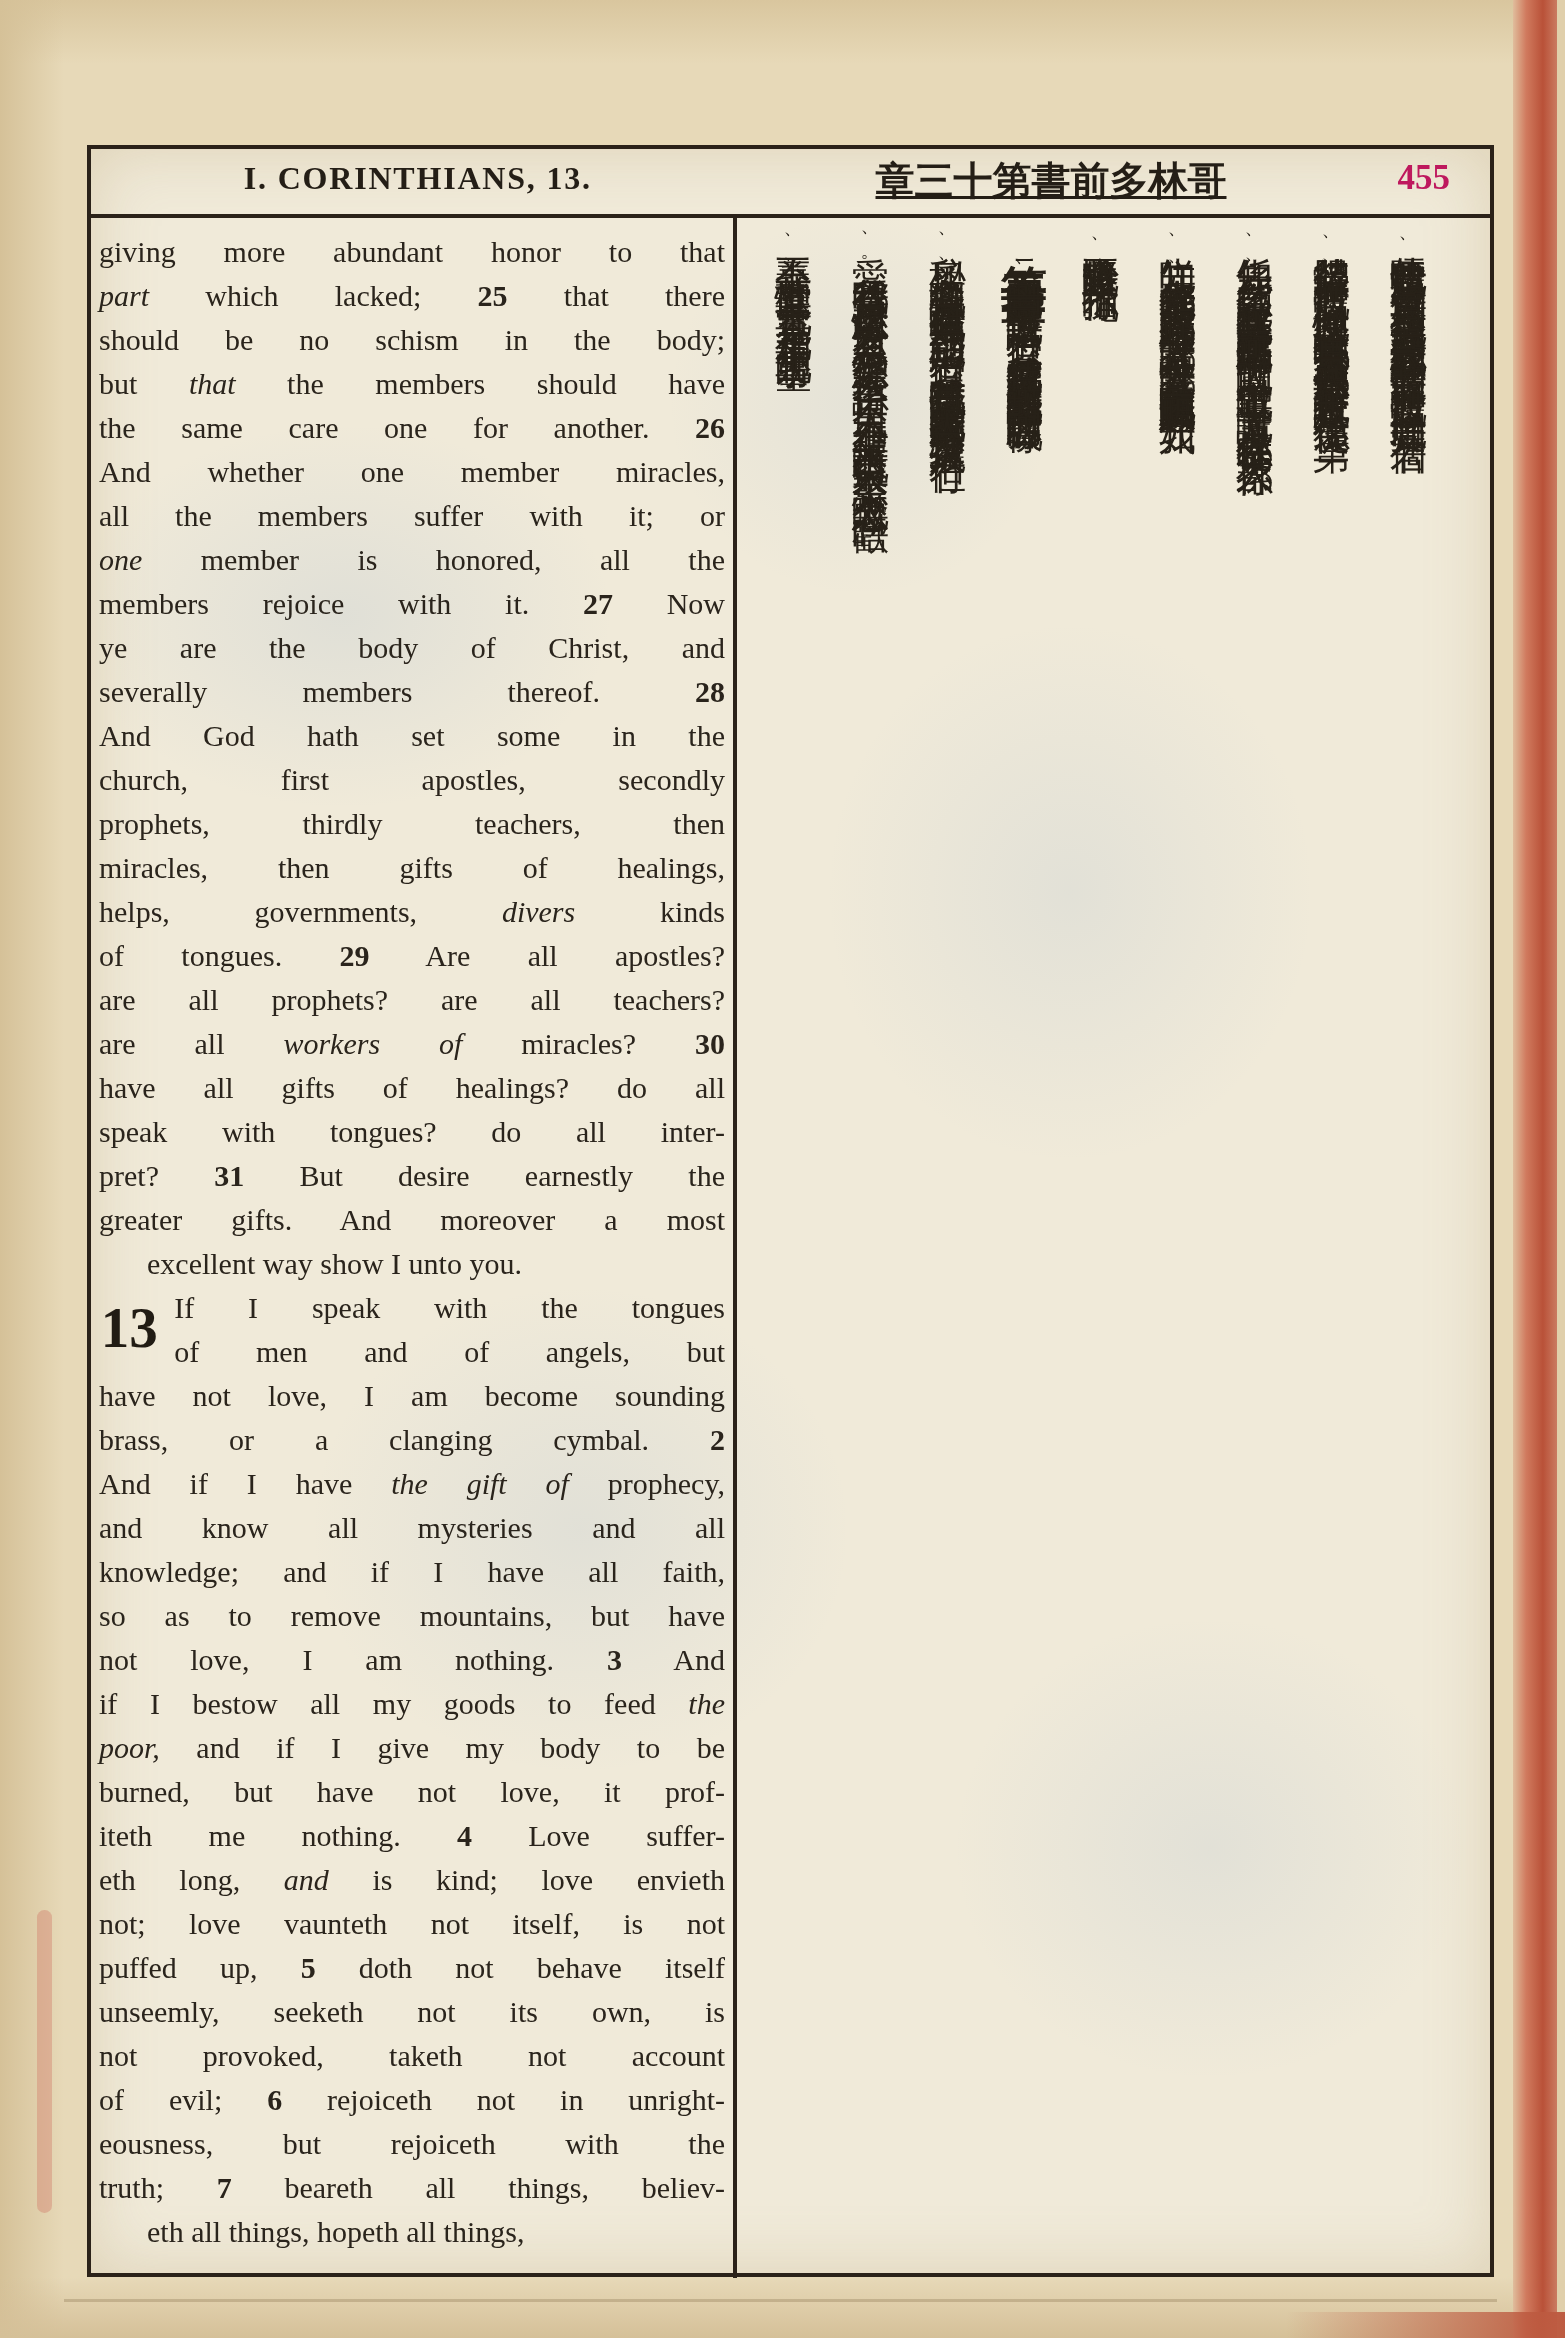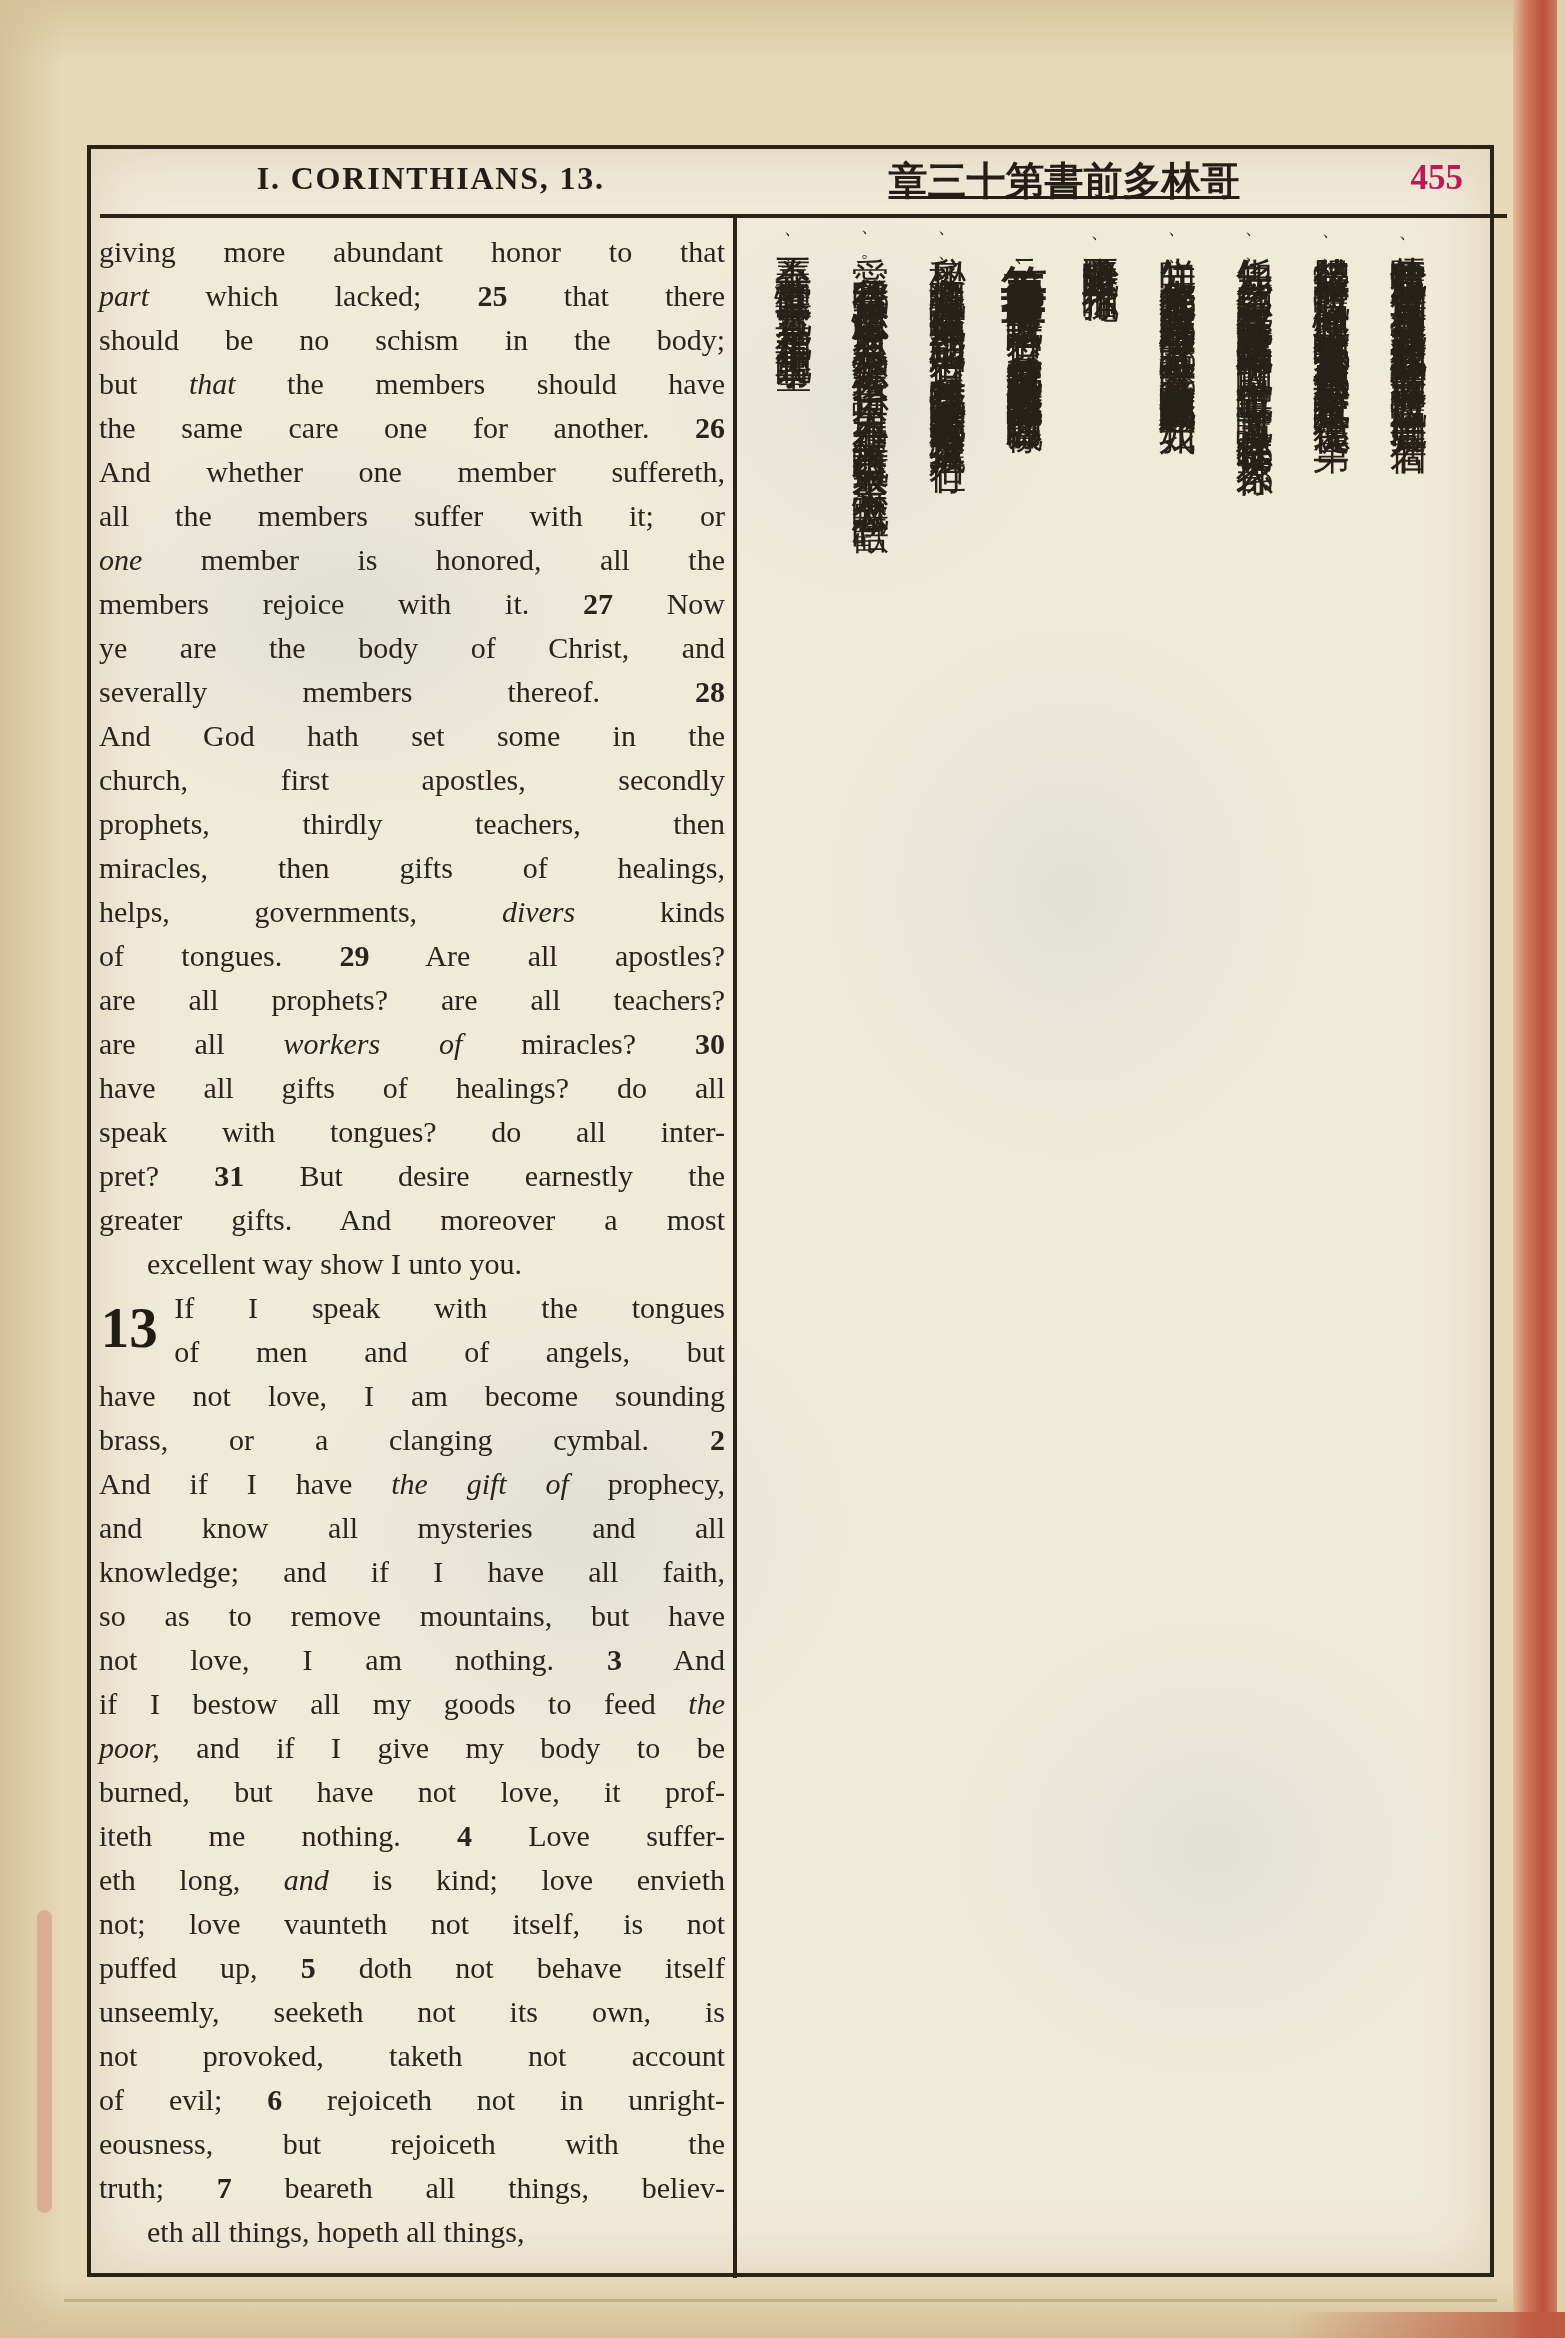--- a/index.html
+++ b/index.html
@@ -28,21 +28,21 @@
       radial-gradient(ellipse 386px 275px at 18% 22%, rgba(125,158,200,.14), rgba(125,158,200,0) 70%),
       radial-gradient(ellipse 349px 386px at 70% 35%, rgba(125,158,200,.12), rgba(125,158,200,0) 70%),
       radial-gradient(ellipse 386px 349px at 35% 65%, rgba(125,158,200,.13), rgba(125,158,200,0) 70%),
       radial-gradient(ellipse 367px 331px at 80% 80%, rgba(125,158,200,.12), rgba(125,158,200,0) 70%),
       radial-gradient(ellipse 275px 275px at 55% 12%, rgba(125,158,200,.10), rgba(125,158,200,0) 70%),
       #f0ead9;
     box-shadow:inset 0 0 64px rgba(176,146,90,.28);
   }
 
   .header-band{position:absolute;left:87px;top:145px;width:1407px;height:73px;
-    box-sizing:border-box;border-bottom:4.6px solid #2b2219;margin-left:13px;}
+    box-sizing:border-box;border-bottom:4.6px solid #2b2219;}
   .htitle-en{position:absolute;left:13.8px;top:14.7px;width:634px;text-align:center;
     font-size:32px;font-weight:bold;letter-spacing:1.8px;color:#241e16;}
   .htitle-cn{position:absolute;left:670px;top:9.2px;width:588px;text-align:center;
     font-size:39px;font-weight:bold;color:#241e16;text-decoration:underline;}
   .hpage{position:absolute;right:44px;top:13px;font-size:35px;font-weight:bold;color:#be185d;}
 
   .vdivider{position:absolute;left:733px;top:218px;width:3.7px;height:2060px;background:#2b2219;}
 
   .eng-col{position:absolute;left:99px;top:230px;width:626px;font-size:30px;line-height:44px;color:#2a241c;}
   .eline{text-align:justify;text-align-last:justify;white-space:normal;}
@@ -85,21 +85,21 @@
   </div>
 
   <div class="vdivider"></div>
 
   <div class="eng-col">
       <div class="eline">giving more abundant honor to that</div>
       <div class="eline"><i>part</i> which lacked; <b>25</b> that there</div>
       <div class="eline">should be no schism in the body;</div>
       <div class="eline">but <i>that</i> the members should have</div>
       <div class="eline">the same care one for another. <b>26</b></div>
-      <div class="eline">And whether one member suffereth,</div>
+      <div class="eline">And whether one member miracles,</div>
       <div class="eline">all the members suffer with it; or</div>
       <div class="eline"><i>one</i> member is honored, all the</div>
       <div class="eline">members rejoice with it. <b>27</b> Now</div>
       <div class="eline">ye are the body of Christ, and</div>
       <div class="eline">severally members thereof. <b>28</b></div>
       <div class="eline">And God hath set some in the</div>
       <div class="eline">church, first apostles, secondly</div>
       <div class="eline">prophets, thirdly teachers, then</div>
       <div class="eline">miracles, then gifts of healings,</div>
       <div class="eline">helps, governments, <i>divers</i> kinds</div>

